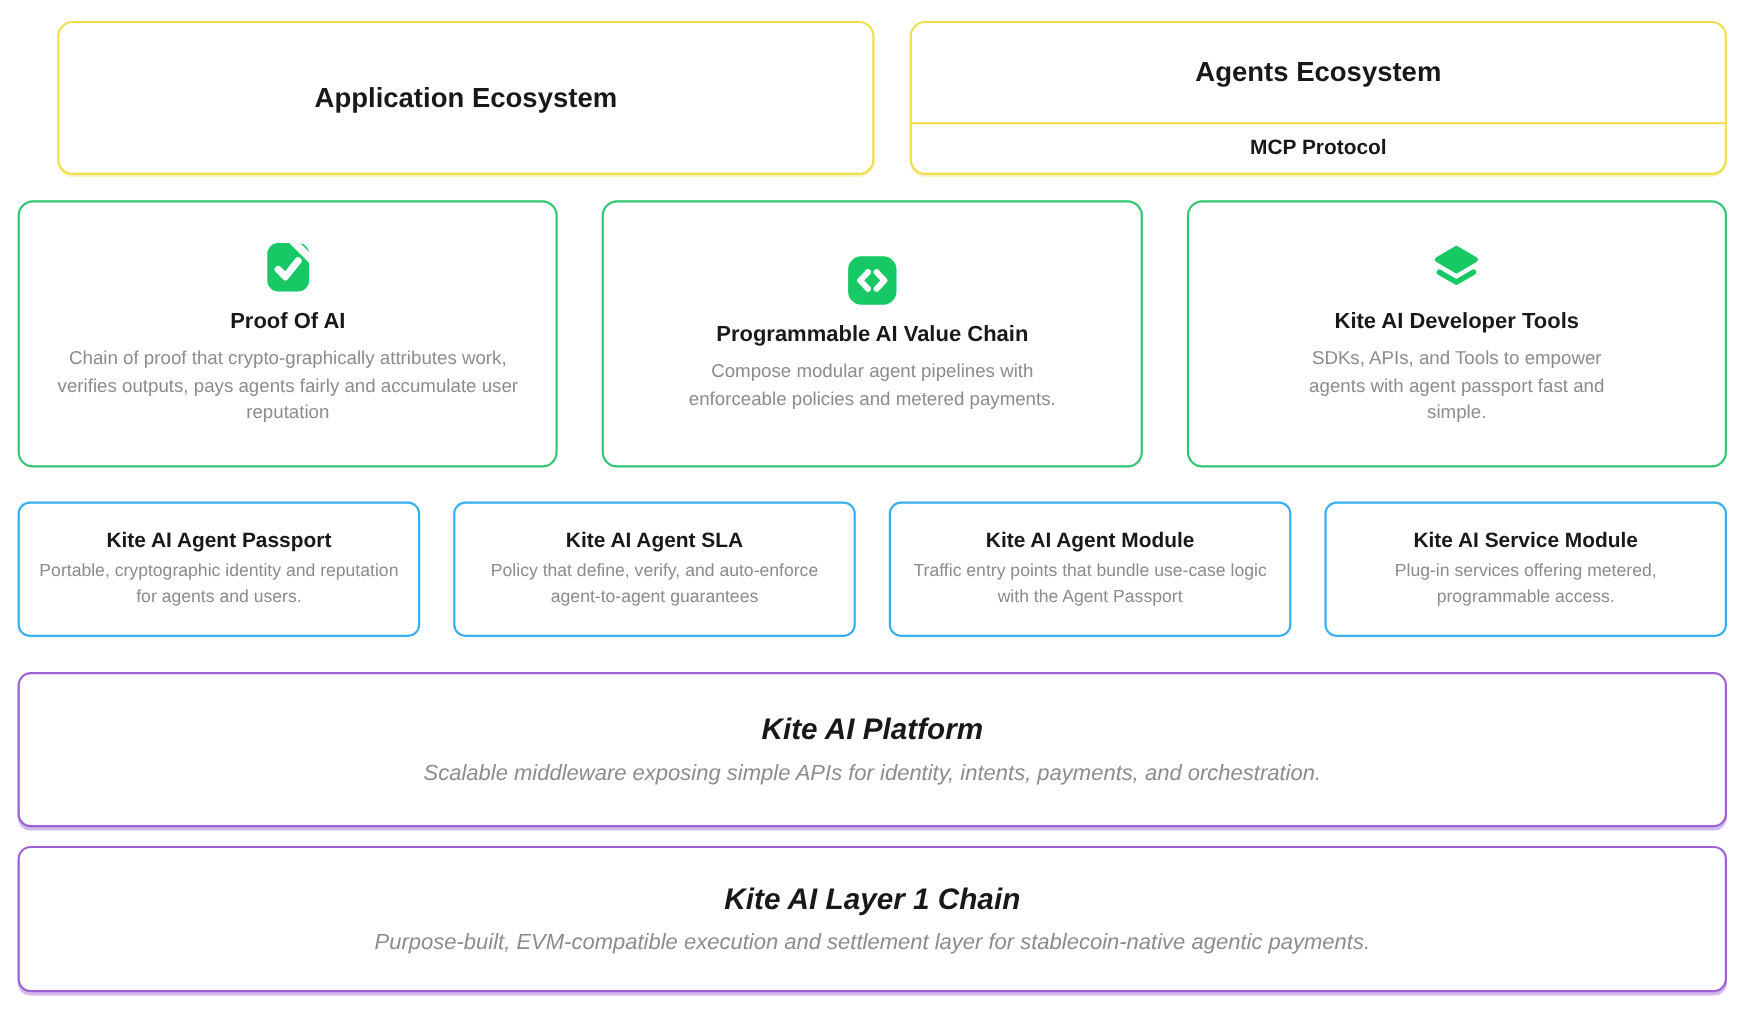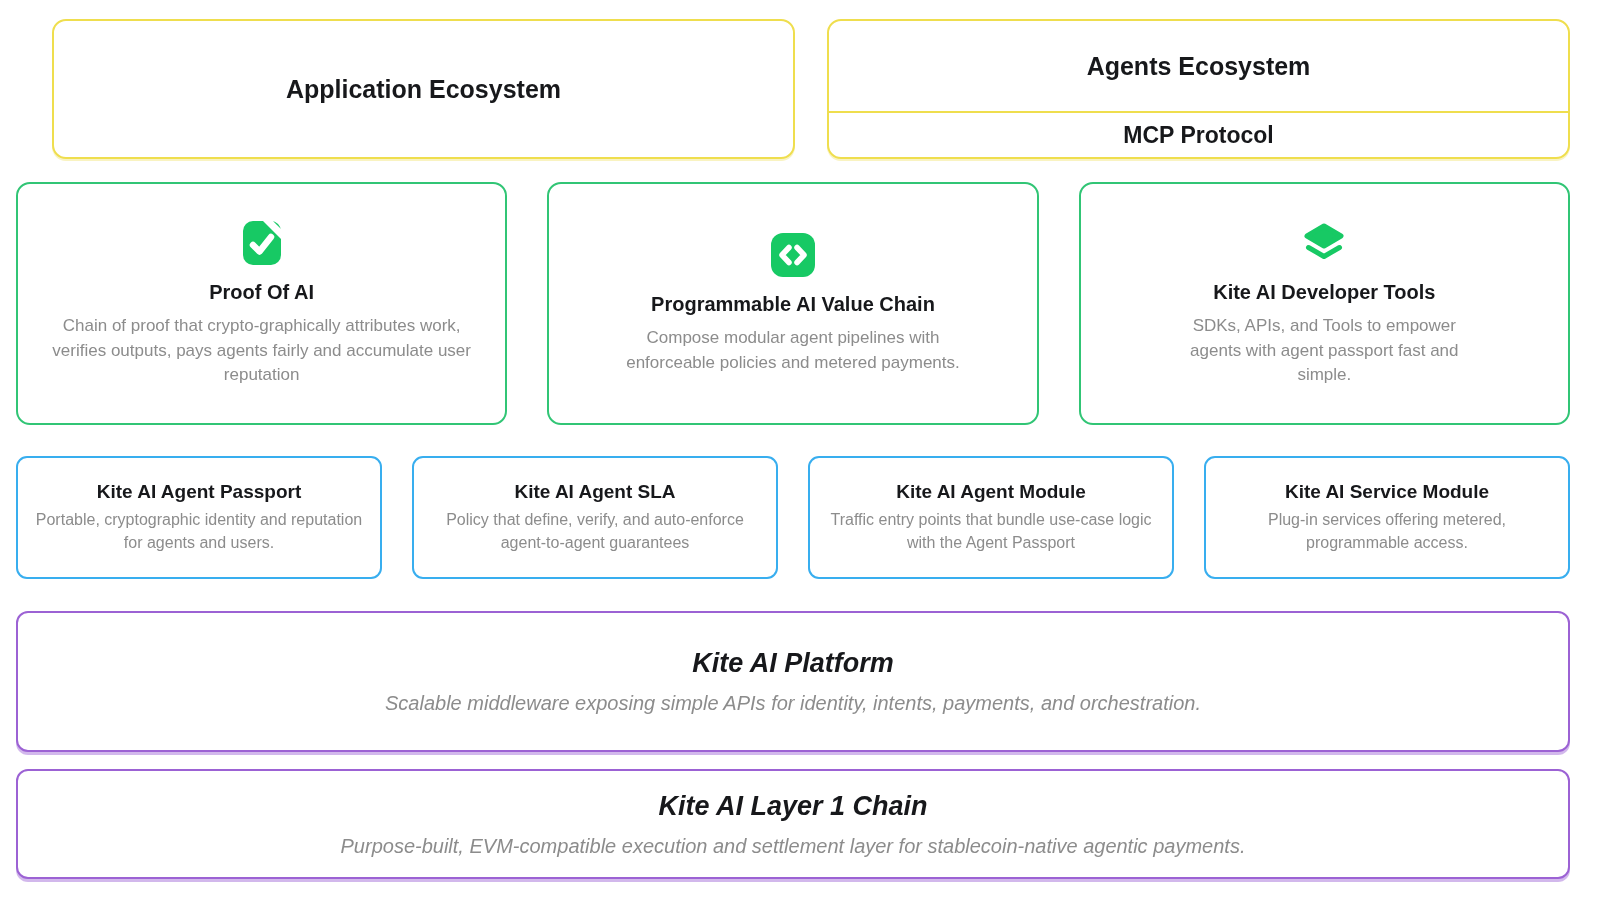--- a/index.html
+++ b/index.html
@@ -36,21 +36,21 @@
   .eco-sub  { font-size: 19px; }
   .eco-agents-top {
     flex: 1 1 auto;
     display: flex; align-items: center; justify-content: center;
     border-bottom: 2px solid #efde4e;
   }
   .eco-agents-bottom {
     height: 44px; flex: 0 0 44px;
     display: flex; align-items: center; justify-content: center;
   }
-  .mcp-label { font-size: 23px; font-weight: 700; color: #17181b; }
+  .mcp-label { font-size: 19px; font-weight: 700; color: #17181b; }
 
   
   .row-features { gap: 40px; margin-bottom: 31px; }
   .feature-card {
     flex: 1 1 0;
     height: 243px;
     border: 2px solid #31c575;
     border-radius: 14px;
     background: #fff;
     display: flex; flex-direction: column;
@@ -85,21 +85,21 @@
   .wide-box {
     border: 2px solid #9c62d4;
     border-radius: 12px;
     background: #fff;
     box-shadow: 0 3px 0 rgba(156,98,212,.45);
     display: flex; flex-direction: column;
     align-items: center; justify-content: center;
     text-align: center; gap: 13px; font-style: italic;
   }
   .box-platform { height: 141px; margin-bottom: 17px; }
-  .box-chain { height: 110px; }
+  .box-chain { height: 133px; }
   .wide-title { font-size: 27px; }
   .wide-sub { font-size: 20px; }
 </style>
 </head>
 <body>
 
 <div class="diagram">
 
   <div class="row row-eco">
     <div class="eco-box eco-app">

